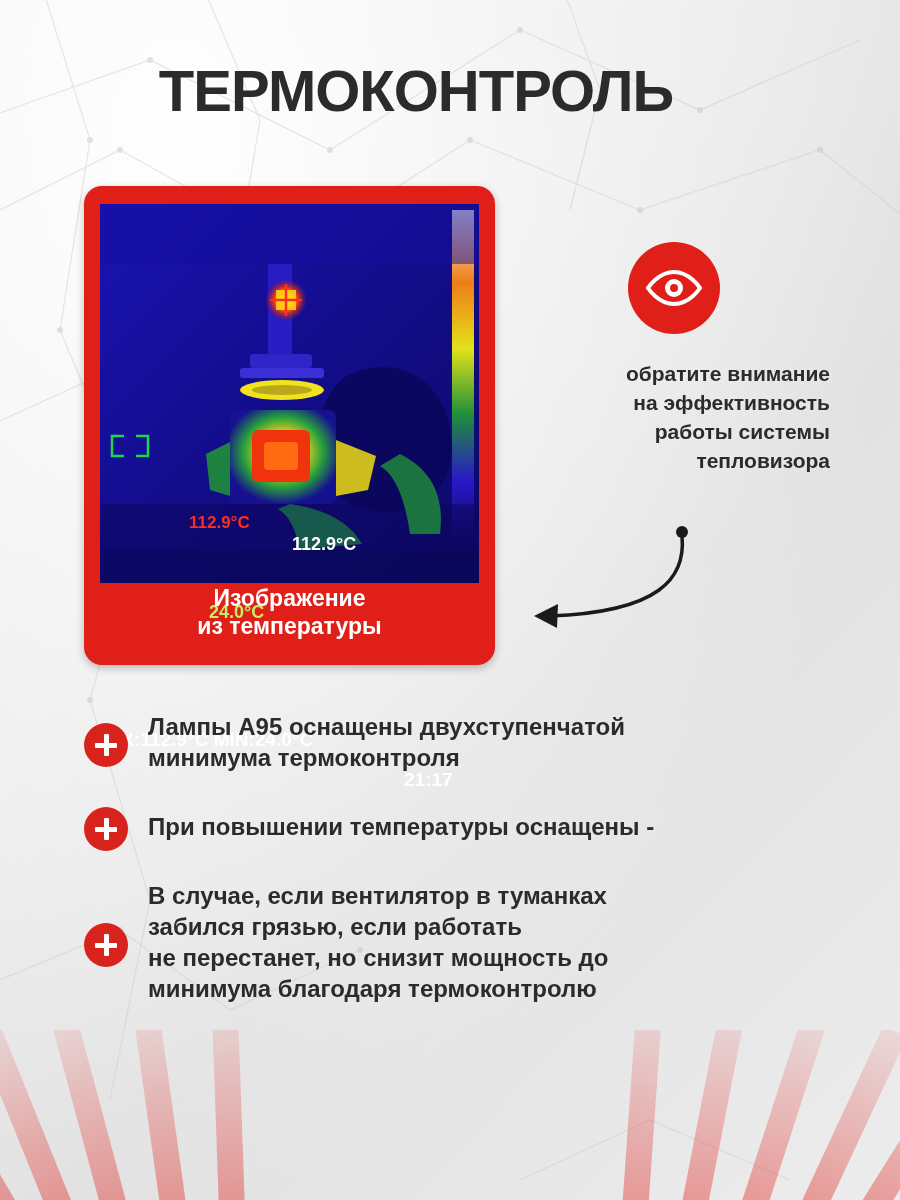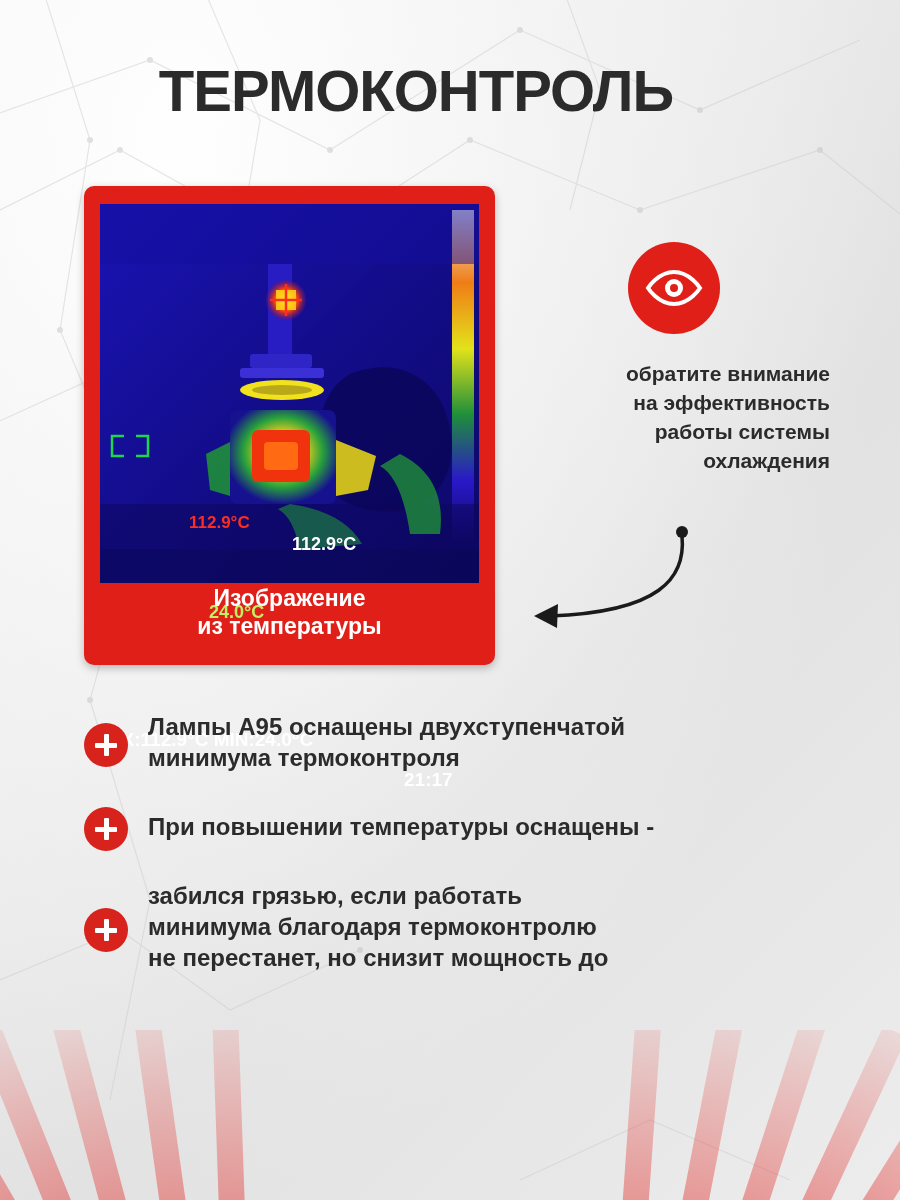--- a/index.html
+++ b/index.html
@@ -66,21 +66,21 @@
   }
 
   
   #card {
     position: absolute;
     left: 84px;
     top: 186px;
     width: 411px;
     height: 479px;
     background: #e01f19;
-    border-radius: 10px;
+    border-radius: 18px;
     box-shadow: 0 3px 8px rgba(0,0,0,0.25);
   }
   #thermal {
     position: absolute;
     left: 16px;
     top: 18px;
     width: 379px;
     height: 379px;
     background: #14119a;
     overflow: hidden;
@@ -326,21 +326,21 @@
     <path d="M29 4 C45 4 55 20 55 20 C55 20 45 36 29 36 C13 36 3 20 3 20 C3 20 13 4 29 4 Z" fill="none" stroke="#ffffff" stroke-width="4"></path>
     <circle cx="29" cy="20" r="9" fill="#ffffff"></circle>
     <circle cx="29" cy="20" r="4" fill="#e01f19"></circle>
   </svg>
 </div>
 
 <div id="note">
   <div>обратите внимание</div>
   <div>на эффективность</div>
   <div>работы системы</div>
-  <div>охлаждения</div>
+  <div>тепловизора</div>
 </div>
 
 <svg id="arrow" viewBox="0 0 220 120">
   <circle cx="172" cy="12" r="6" fill="#1a1a1a"></circle>
   <path d="M172 16 C176 58 150 92 40 96" fill="none" stroke="#1a1a1a" stroke-width="3.5"></path>
   <path d="M24 96 L48 84 L47 108 Z" fill="#1a1a1a"></path>
 </svg>
 
 <div id="bullets">
 
@@ -355,19 +355,20 @@
   <div class="bullet">
     <div class="plus"></div>
     <div class="btext">
       <div>При повышении температуры оснащены -</div>
     </div>
   </div>
 
   <div class="bullet">
     <div class="plus"></div>
     <div class="btext">
+      <div>В случае, если вентилятор в туманках</div>
       <div>забился грязью, если работать</div>
+      <div>не перестанет, но снизит мощность до</div>
       <div>минимума благодаря термоконтролю</div>
-      <div>не перестанет, но снизит мощность до</div>
     </div>
   </div>
 
 </div>
 
 </body></html>

